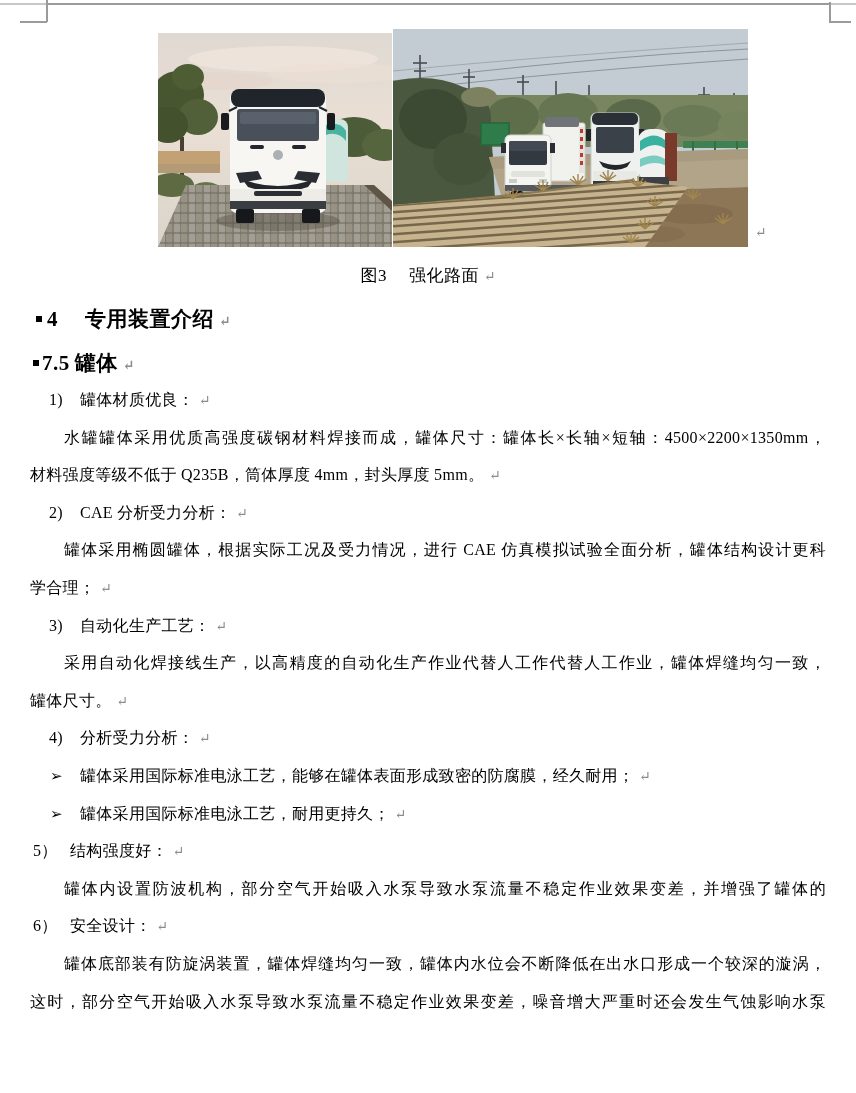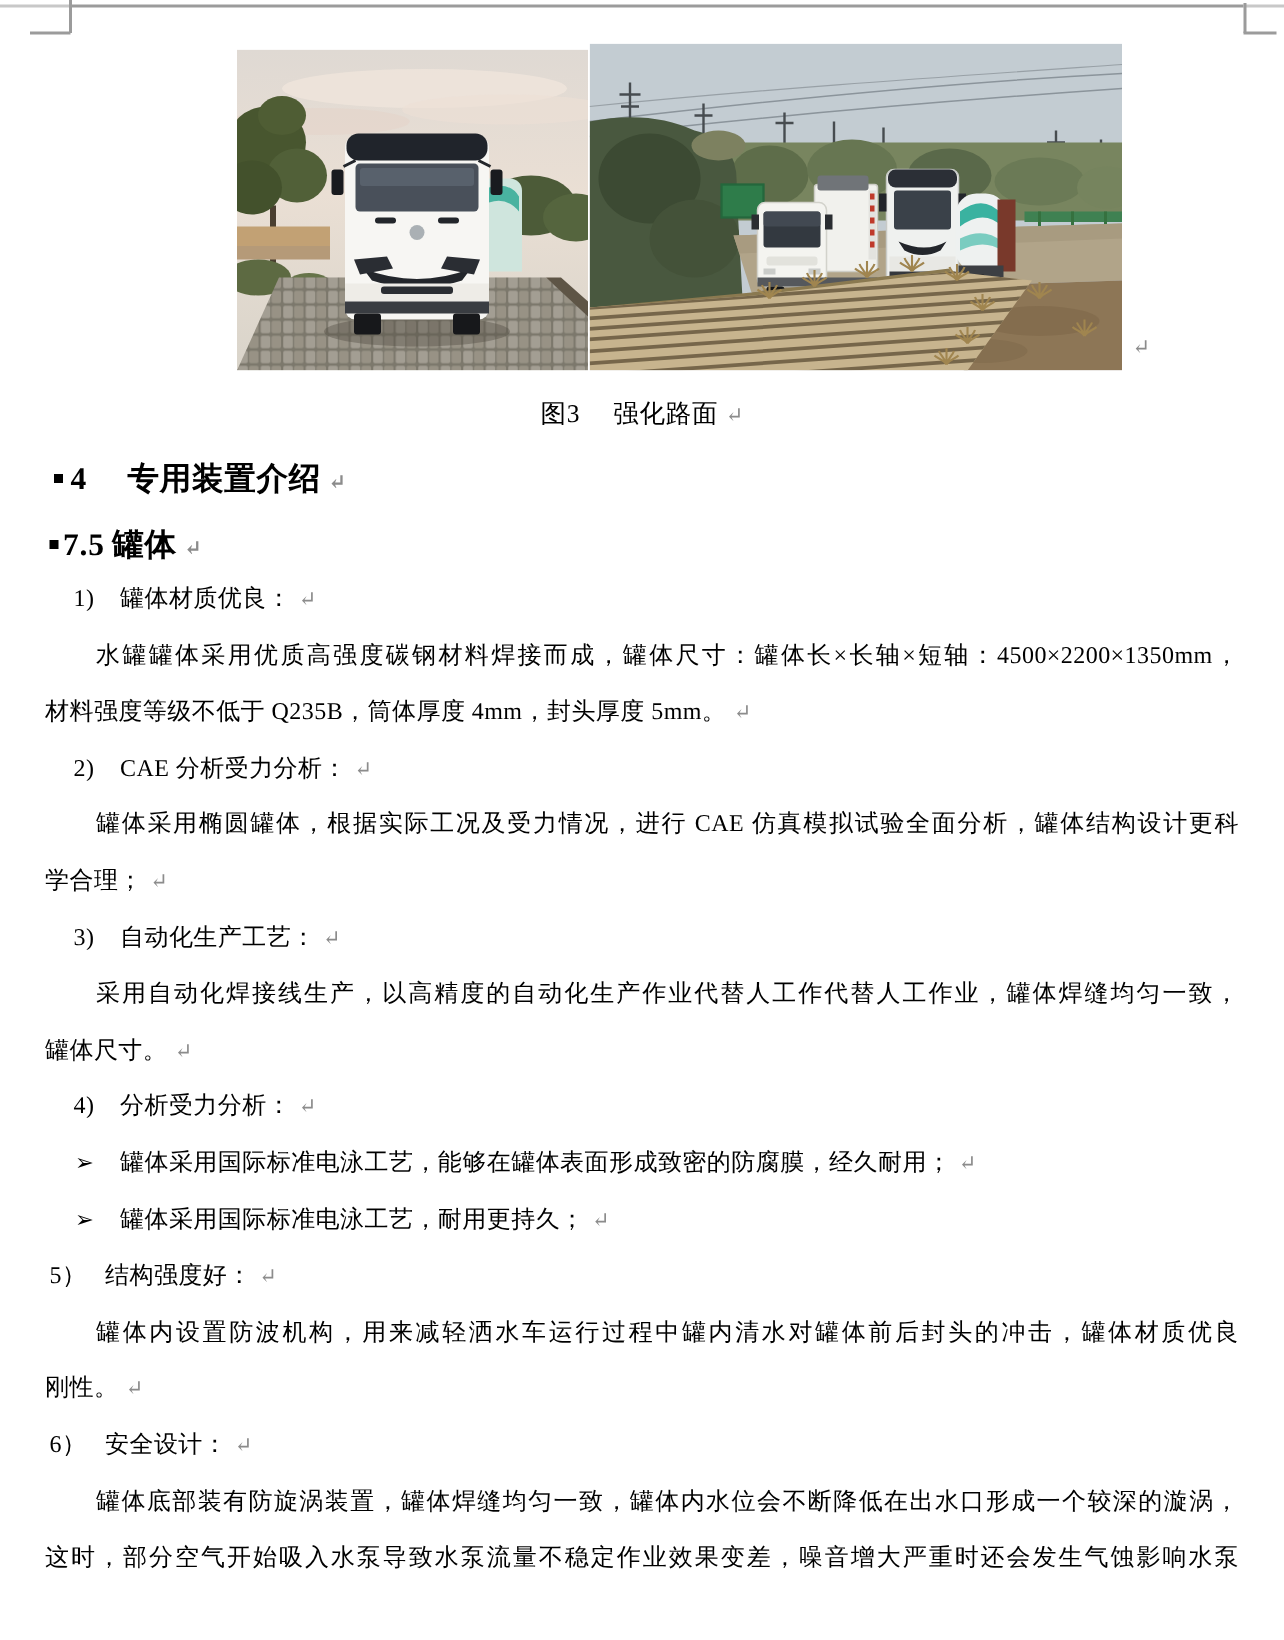--- a/index.html
+++ b/index.html
@@ -250,18 +250,17 @@
   <div class="line numbered"><span class="marker">2)</span><span>CAE 分析受力分析：</span><span class="pilcrow">↵</span></div>
   <div class="line first fill"><span>罐体采用椭圆罐体，根据实际工况及受力情况，进行 CAE 仿真模拟试验全面分析，罐体结构设计更科</span></div>
   <div class="line cont"><span>学合理；</span><span class="pilcrow">↵</span></div>
   <div class="line numbered"><span class="marker">3)</span><span>自动化生产工艺：</span><span class="pilcrow">↵</span></div>
   <div class="line first fill"><span>采用自动化焊接线生产，以高精度的自动化生产作业代替人工作代替人工作业，罐体焊缝均匀一致，</span></div>
   <div class="line cont"><span>罐体尺寸。</span><span class="pilcrow">↵</span></div>
   <div class="line numbered"><span class="marker">4)</span><span>分析受力分析：</span><span class="pilcrow">↵</span></div>
   <div class="line arrow"><span class="marker">➢</span><span>罐体采用国际标准电泳工艺，能够在罐体表面形成致密的防腐膜，经久耐用；</span><span class="pilcrow">↵</span></div>
   <div class="line arrow"><span class="marker">➢</span><span>罐体采用国际标准电泳工艺，耐用更持久；</span><span class="pilcrow">↵</span></div>
   <div class="line numbered2"><span class="marker">5）</span><span>结构强度好：</span><span class="pilcrow">↵</span></div>
-  <div class="line first fill"><span>罐体内设置防波机构，用来减轻洒水车运行过程中罐内清水对罐体前后封头的冲击，罐体材质优良</span></div>
-  <div class="line cont"><span>刚性。</span><span class="pilcrow">↵</span></div>
+  <div class="line first fill"><span>罐体内设置防波机构，部分空气开始吸入水泵导致水泵流量不稳定作业效果变差，并增强了罐体的</span></div>
   <div class="line numbered2"><span class="marker">6）</span><span>安全设计：</span><span class="pilcrow">↵</span></div>
   <div class="line first fill"><span>罐体底部装有防旋涡装置，罐体焊缝均匀一致，罐体内水位会不断降低在出水口形成一个较深的漩涡，</span></div>
   <div class="line cont fill"><span>这时，部分空气开始吸入水泵导致水泵流量不稳定作业效果变差，噪音增大严重时还会发生气蚀影响水泵</span></div>
 </div>
 
 </body></html>

